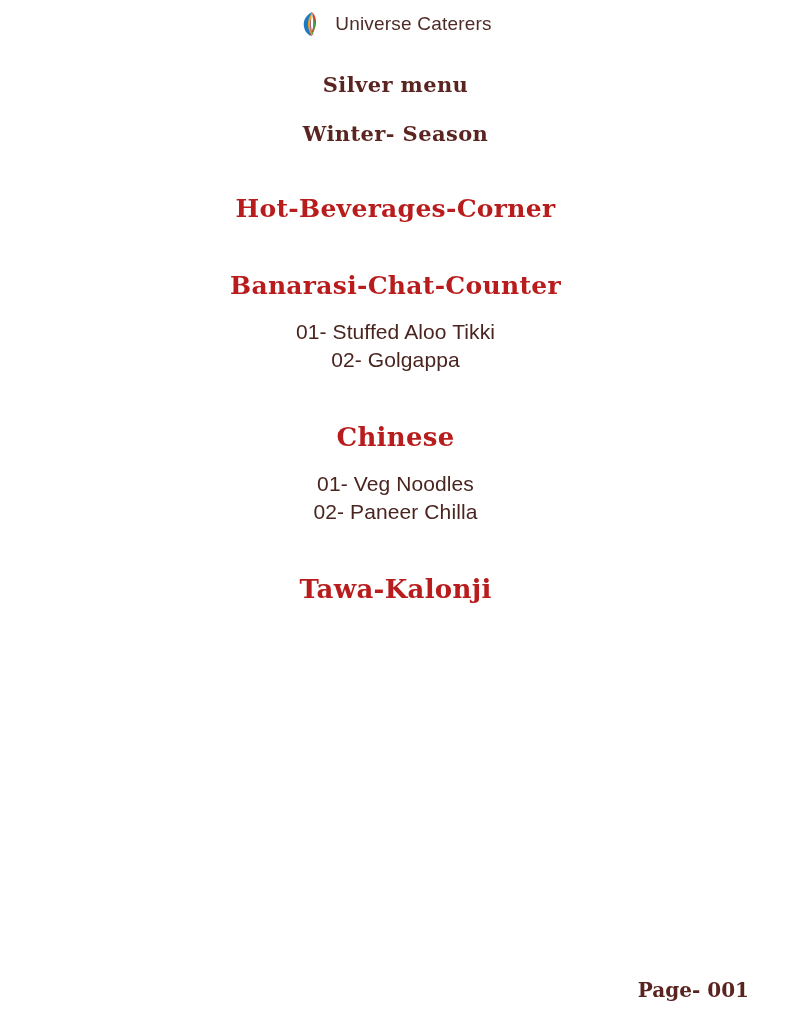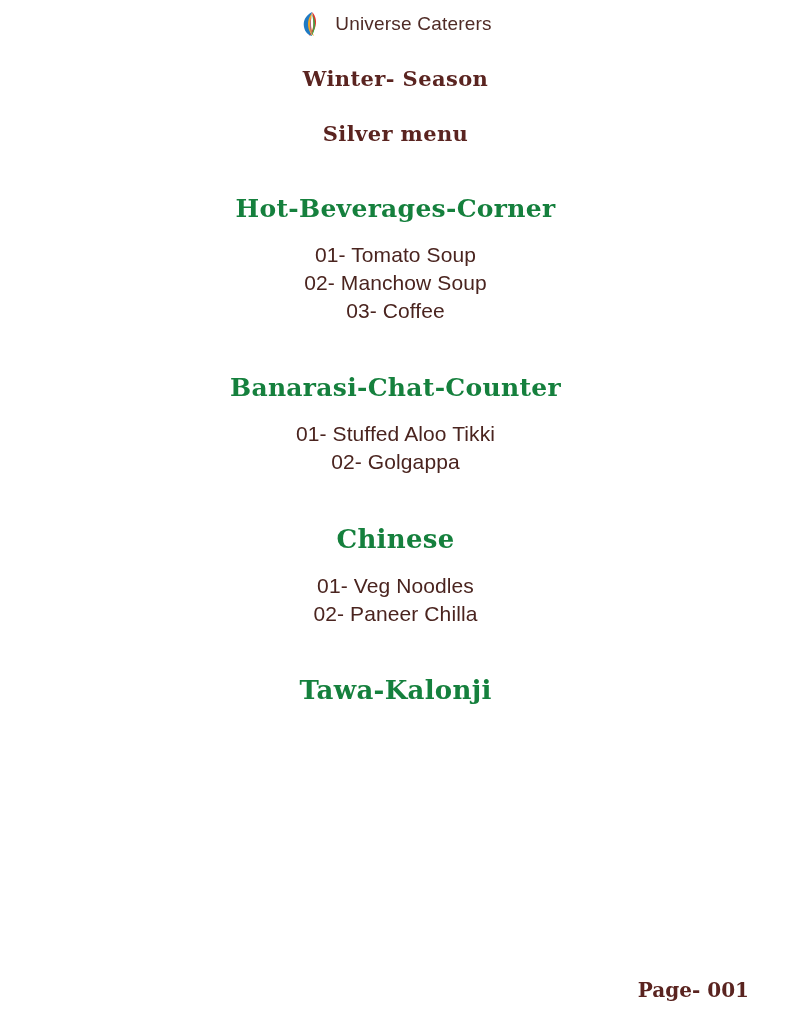--- a/index.html
+++ b/index.html
@@ -64,21 +64,21 @@
   }
 
   .section {
     margin-top: 30px;
   }
   .section-title {
     text-align: center;
     font-family: "DejaVu Serif", serif;
     font-weight: bold;
     font-size: 25px;
-    color: #15803d;
+    color: #b91c1c;
     letter-spacing: 0.3px;
     margin-top: 48px;
   }
   .section-title.small {
     font-size: 26px;
   }
   .items {
     margin-top: 18px;
     text-align: center;
   }
@@ -112,30 +112,25 @@
         <path d="M13 1 C6 5 4 10 5 16 C6 21 9 24 13 25 C10 20 10 14 13 1 Z" fill="#1f7ac4"></path>
         <path d="M13 1 C17 5 18 11 16 17 C14 22 12 24 10 25 C14 20 16 13 13 1 Z" fill="#e2342c"></path>
         <path d="M13 2 C9 7 8 13 10 19 C11 22 13 24 15 25 C12 19 11 11 13 2 Z" fill="#f5a623"></path>
         <path d="M13 3 C16 8 17 14 15 20 C14 23 13 24 12 25 C15 19 15 11 13 3 Z" fill="#3aa548"></path>
         <path d="M13 4 C11 9 10 15 12 21 C13 23 14 24 14 25 C12 19 11 11 13 4 Z" fill="#8e44ad" opacity="0.7"></path>
       </svg>
     </span>
     <span class="brand-name">Universe Caterers</span>
   </div>
 
+  <div class="doc-title title-silver">Silver menu</div>
   <div class="doc-title title-winter">Winter- Season</div>
-  <div class="doc-title title-silver">Silver menu</div>
 
   <div class="section">
     <div class="section-title">Hot-Beverages-Corner</div>
-    <div class="items">
-      <div class="item">01- Tomato Soup</div>
-      <div class="item">02- Manchow Soup</div>
-      <div class="item">03- Coffee</div>
-    </div>
   </div>
 
 
   <div class="section">
     <div class="section-title">Banarasi-Chat-Counter</div>
     <div class="items">
       <div class="item">01- Stuffed Aloo Tikki</div>
       <div class="item">02- Golgappa</div>
     </div>
   </div>

